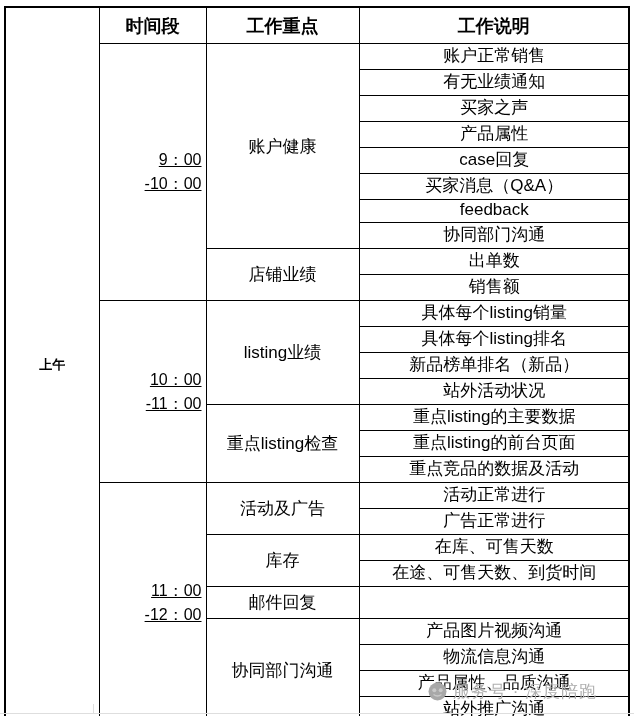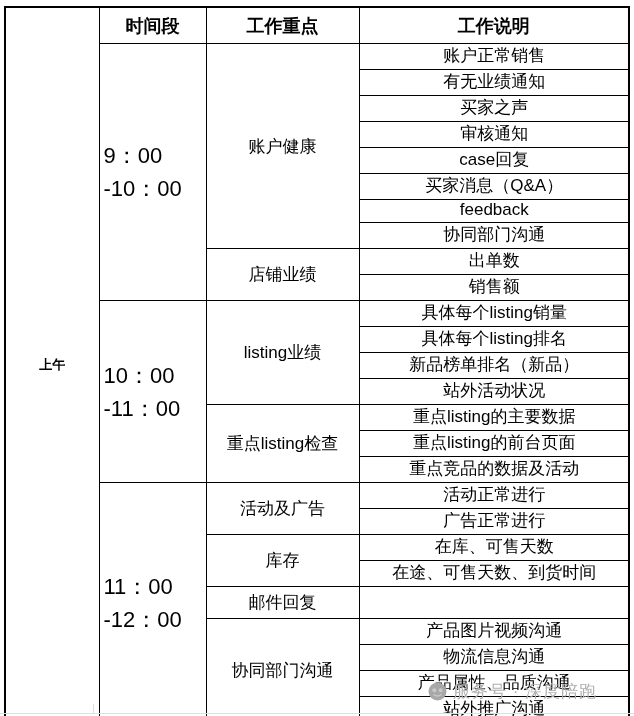--- a/index.html
+++ b/index.html
@@ -39,24 +39,25 @@
     text-align: center;
     vertical-align: middle;
   }
   td.period {
     font-size: 13px;
     font-weight: bold;
     text-align: center;
     vertical-align: middle;
   }
   td.time {
-    font-size: 22px;
-    text-align: left;
+    font-size: 16px;
+    text-align: right;
     vertical-align: middle;
     line-height: 1.5;
+    text-decoration: underline;
   }
   td.focus {
     font-size: 17px;
     text-align: center;
     vertical-align: middle;
   }
   td.desc {
     font-size: 17px;
     text-align: center;
     vertical-align: bottom;
@@ -120,21 +121,21 @@
       <td class="focus" rowspan="8">账户健康</td>
       <td class="desc">账户正常销售</td>
     </tr>
     <tr>
         <td class="desc">有无业绩通知</td>
       </tr>
     <tr>
         <td class="desc">买家之声</td>
       </tr>
     <tr>
-        <td class="desc">审核通知</td>
+        <td class="desc">产品属性</td>
       </tr>
     <tr>
         <td class="desc">case回复</td>
       </tr>
     <tr>
         <td class="desc">买家消息（Q&amp;A）</td>
       </tr>
     <tr>
         <td class="desc">feedback</td>
       </tr>

